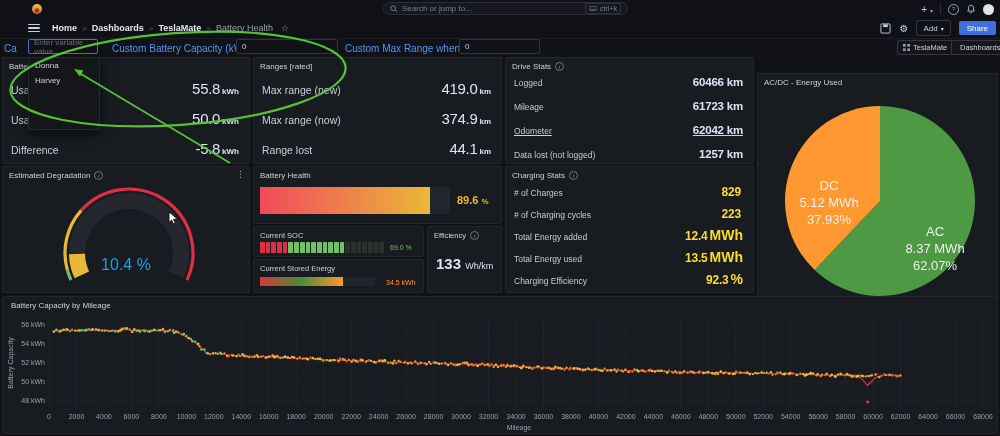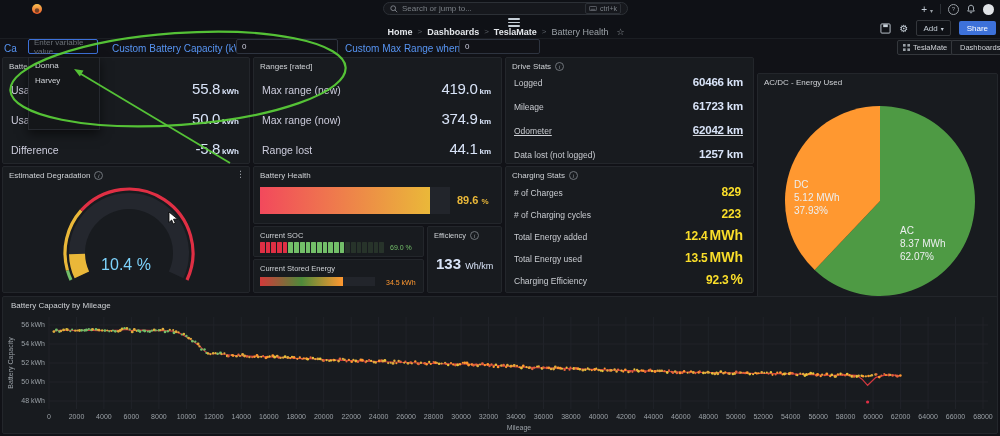--- a/index.html
+++ b/index.html
@@ -14,21 +14,21 @@
   .searchbox .ph{font-size:8px;color:#7b8087;flex:1;}
   .kbd{display:flex;align-items:center;gap:3px;font-size:7px;color:#7b8087;border:1px solid #2c3036;border-radius:2px;padding:0 3px;height:9px;}
   .top-right{position:absolute;right:6px;top:0;height:18px;display:flex;align-items:center;gap:7px;}
   .top-right .txt{font-size:10px;color:#c7d0d9;}
   .vdiv{width:1px;height:10px;background:#2c3036;}
   .helpcirc{width:9px;height:9px;border:1px solid #9aa0a6;border-radius:50%;font-size:6px;color:#9aa0a6;
             display:flex;align-items:center;justify-content:center;}
   .avatar{width:11px;height:11px;border-radius:50%;background:#e0e3e7;}
   
   .navbar{position:absolute;left:0;top:18px;width:1000px;height:20px;background:#0f1116;border-bottom:1px solid #1b1e23;
-          display:flex;align-items:center;flex-direction:column;}
+          display:flex;align-items:center;}
   .burger{margin-left:28px;width:12px;display:flex;flex-direction:column;gap:2px;}
   .burger div{height:1.5px;background:#c7d0d9;border-radius:1px;}
   .crumbs{display:flex;align-items:center;gap:5px;margin-left:12px;font-size:9px;}
   .crumb{color:#e4e7eb;font-weight:600;}
   .crumb.current{color:#9aa0a6;font-weight:400;}
   .csep{color:#5a5f66;font-size:8px;}
   .star{color:#9aa0a6;font-size:9px;margin-left:3px;}
   .nav-right{position:absolute;right:4px;top:20px;display:flex;align-items:center;gap:8px;}
   .miniicon{color:#c7d0d9;}
   .btn-outline{display:flex;align-items:center;gap:3px;border:1px solid #34373c;border-radius:2px;background:transparent;
@@ -55,23 +55,23 @@
   .kebab{position:absolute;right:4px;top:3px;font-size:9px;color:#9aa0a6;line-height:1;}
   .srow{position:absolute;left:8px;right:10px;display:flex;justify-content:space-between;align-items:baseline;}
   .srow .lbl{font-size:10.5px;color:#ccccdc;}
   .srow .num{font-size:15px;font-weight:500;color:#d9e4f8;letter-spacing:-0.3px;}
   .srow .unit{font-size:8px;font-weight:600;color:#d9e4f8;margin-left:2px;}
   .srow-sm .lbl{font-size:8.5px;color:#c9ccd1;}
   .srow-sm .num{font-size:11.5px;font-weight:600;color:#d9e4f8;letter-spacing:-0.2px;}
   .srow-y .lbl{font-size:8.5px;color:#c9ccd1;}
   .srow-y .num{font-size:12px;font-weight:600;color:#fade2a;letter-spacing:-0.2px;}
   .srow-y .unit{font-size:14px;font-weight:600;color:#fade2a;margin-left:2px;}
-  .pie-label{position:absolute;font-size:10px;line-height:1.3;color:#edeff1;z-index:5;}
+  .pie-label{position:absolute;font-size:13px;line-height:1.3;color:#edeff1;text-align:center;z-index:5;}
   .pie-label span{display:block;}
-  .gauge-value{position:absolute;left:0;right:0;top:89px;text-align:center;font-size:16px;font-weight:500;color:#7dd3fc;}
+  .gauge-value{position:absolute;left:0;right:0;top:89px;text-align:center;font-size:16px;font-weight:500;color:#0ea5e9;}
   .bar-track{position:absolute;background:#22252b;overflow:hidden;}
   .bar-fill{height:100%;}
   .hval{position:absolute;left:203px;top:27px;font-size:11px;font-weight:700;color:#eab839;}
   .hval .u{font-size:8px;}
   .soc-cells{position:absolute;left:6px;top:15px;width:124px;height:11px;display:flex;gap:1px;}
   .soc-cell{flex:1;border-radius:0.5px;}
   .soc-val{position:absolute;left:136px;top:17px;font-size:7px;color:#73bf69;}
   .stored-val{position:absolute;left:132px;top:19px;font-size:7px;color:#ff9830;}
   .eff-val{position:absolute;left:8px;top:28px;color:#d9e4f8;font-size:15px;font-weight:600;}
   .eff-val .u{font-size:9px;font-weight:400;}

